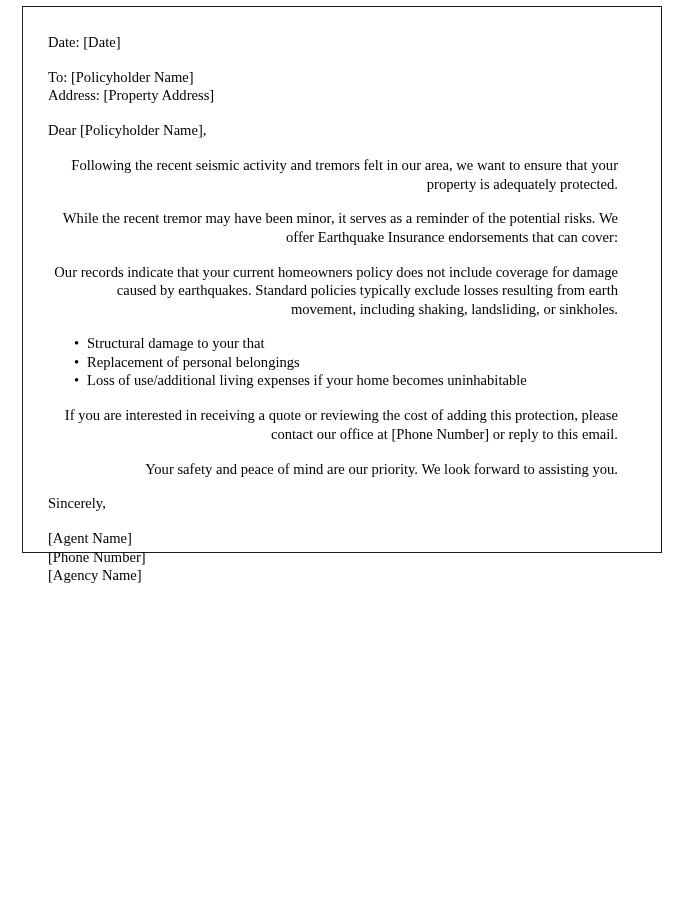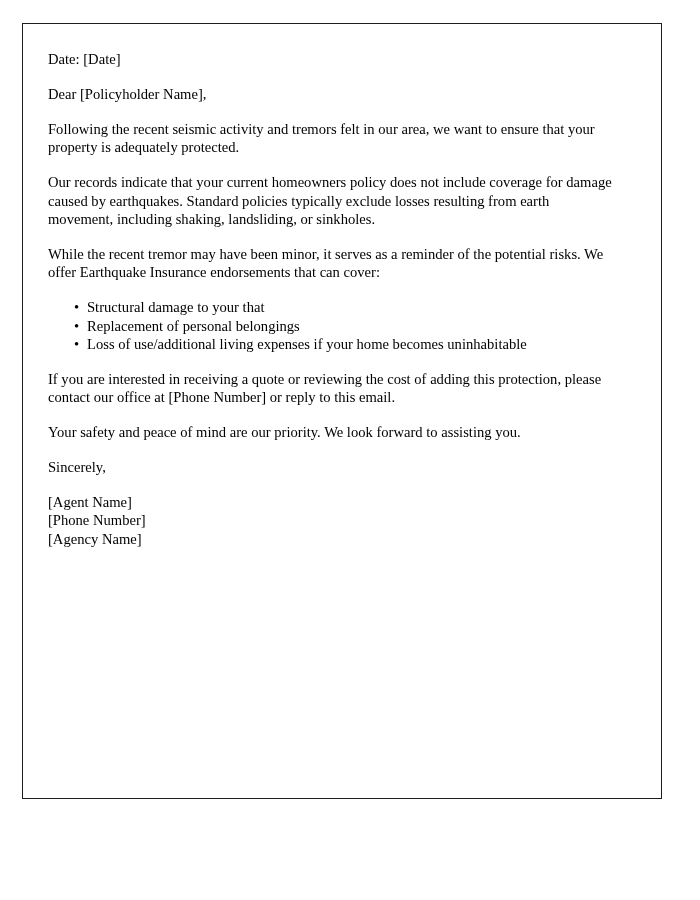--- a/index.html
+++ b/index.html
@@ -9,23 +9,23 @@
   }
   body {
     width: 700px;
     height: 900px;
     font-family: "Liberation Serif", "DejaVu Serif", serif;
     color: #000000;
   }
   .page {
     position: absolute;
     left: 22px;
-    top: 23px;
+    top: 6px;
     width: 640px;
-    height: 776px;
+    height: 547px;
     border: 1.4px solid #1d1d1f;
     box-sizing: border-box;
     background: #ffffff;
   }
   .letter-body {
     padding: 26px 24px 0 25px;
     font-size: 14.6px;
     line-height: 18.4px;
   }
   .block {
@@ -33,21 +33,21 @@
   }
   .block:last-child {
     margin-bottom: 9px;
   }
   .line {
     display: block;
     white-space: normal;
   }
   .para {
     margin: 0 0 16.5px 0;
-    text-align: left;
+    text-align: right;
     max-width: 570px;
   }
   ul.bullets {
     margin: 0 0 16.5px 0;
     padding-left: 39px;
     list-style: none;
   }
   ul.bullets li {
     position: relative;
     line-height: 18.4px;
@@ -68,31 +68,35 @@
 </head>
 <body>
 
 <div class="page">
   <div class="letter-body">
 
     <div class="block">
       <span class="line">Date: [Date]</span>
     </div>
 
+    <div class="block">
+      <span class="line">To: [Policyholder Name]</span>
+      <span class="line">Address: [Property Address]</span>
+    </div>
 
 
     <div class="block">
       <span class="line">Dear [Policyholder Name],</span>
     </div>
 
     <p class="para">Following the recent seismic activity and tremors felt in our area, we want to ensure that your property is adequately protected.</p>
 
+    <p class="para">While the recent tremor may have been minor, it serves as a reminder of the potential risks. We offer Earthquake Insurance endorsements that can cover:</p>
+
     <p class="para">Our records indicate that your current homeowners policy does not include coverage for damage caused by earthquakes. Standard policies typically exclude losses resulting from earth movement, including shaking, landsliding, or sinkholes.</p>
-
-    <p class="para">While the recent tremor may have been minor, it serves as a reminder of the potential risks. We offer Earthquake Insurance endorsements that can cover:</p>
 
     <ul class="bullets">
       <li>Structural damage to your that</li>
       <li>Replacement of personal belongings</li>
       <li>Loss of use/additional living expenses if your home becomes uninhabitable</li>
     </ul>
 
     <p class="para">If you are interested in receiving a quote or reviewing the cost of adding this protection, please contact our office at [Phone Number] or reply to this email.</p>
 
     <p class="para">Your safety and peace of mind are our priority. We look forward to assisting you.</p>

